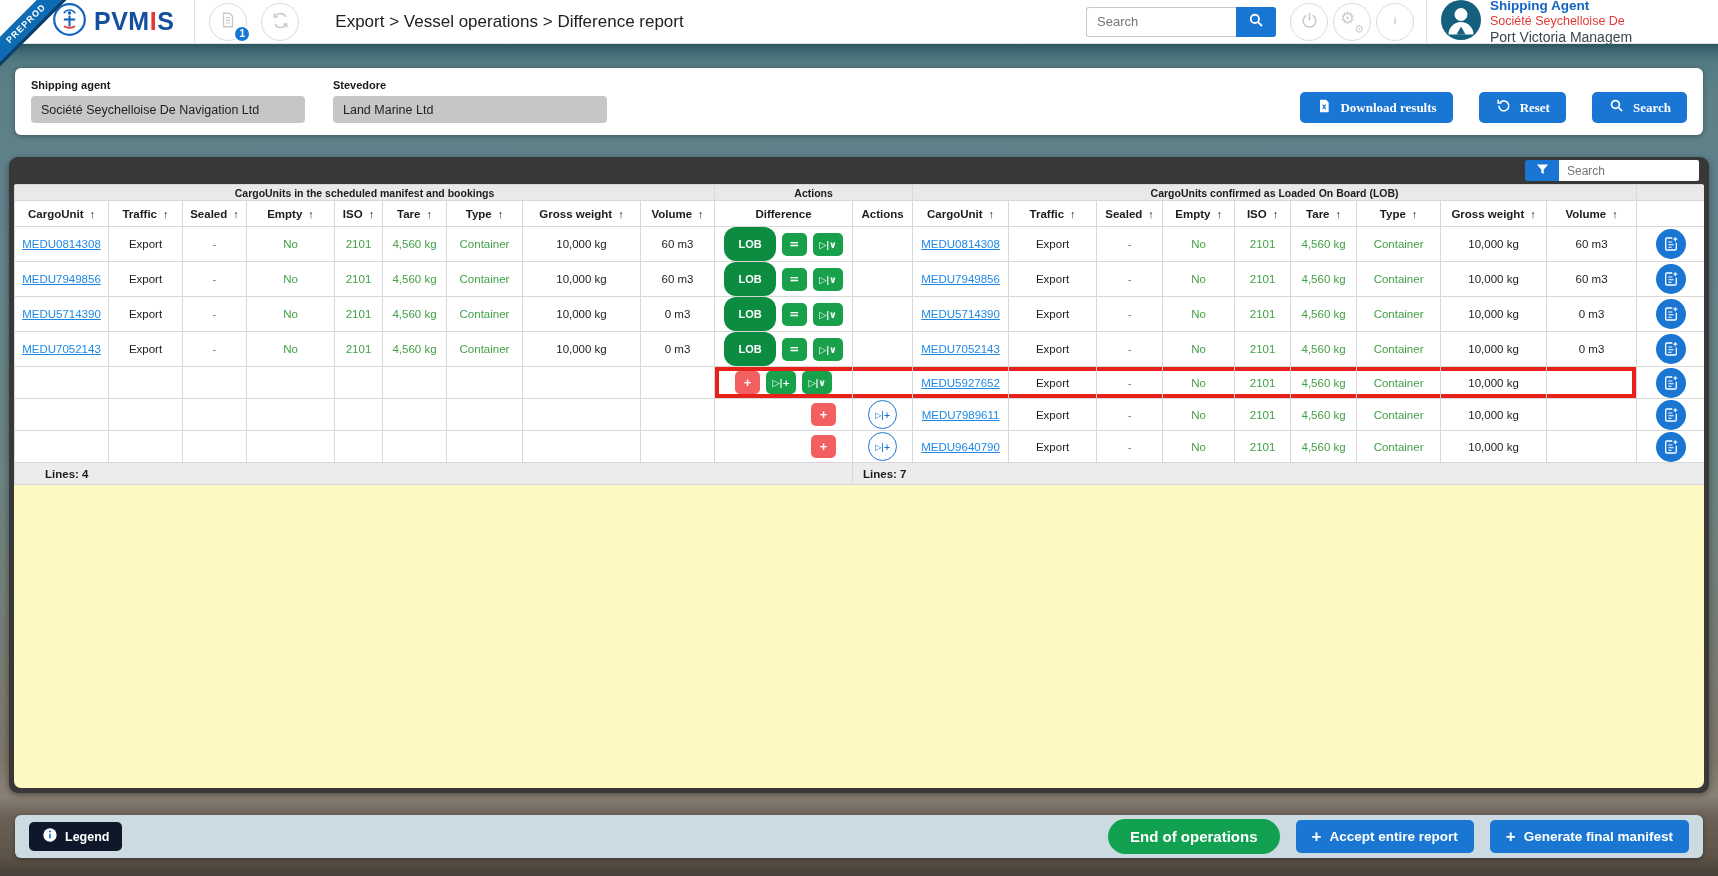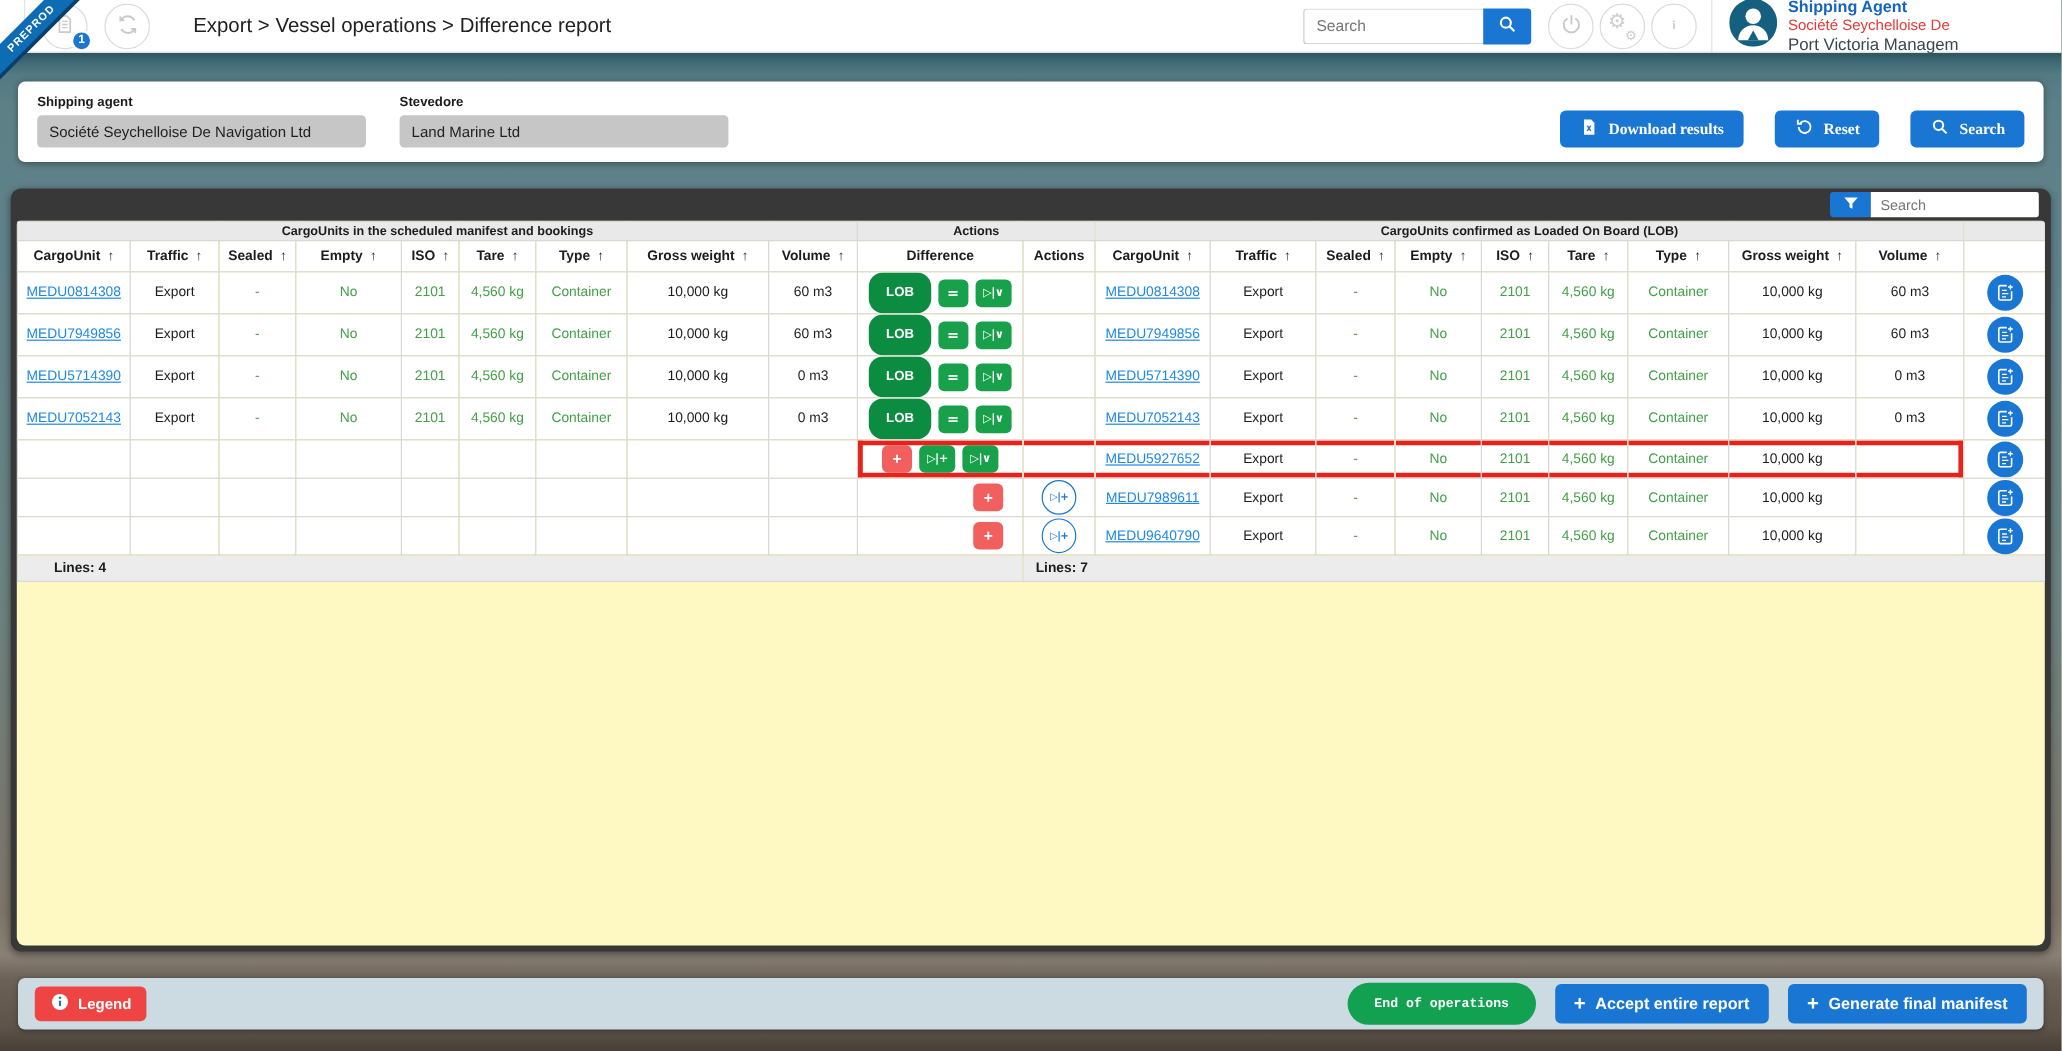--- a/index.html
+++ b/index.html
@@ -93,33 +93,46 @@
   .editbtn { width:30px; height:30px; border-radius:50%; background:#1976d2; border:none;
     display:inline-flex; align-items:center; justify-content:center; cursor:pointer; }
 
   .hl       { box-shadow: inset 0 4px 0 0 #e8211a, inset 0 -4px 0 0 #e8211a; }
   .hl-first { box-shadow: inset 4px 0 0 0 #e8211a, inset 0 4px 0 0 #e8211a, inset 0 -4px 0 0 #e8211a; }
   .hl-last  { box-shadow: inset -4px 0 0 0 #e8211a, inset 0 4px 0 0 #e8211a, inset 0 -4px 0 0 #e8211a; }
 
   
   .actionbar { position:absolute; left:15px; right:15px; top:815px; height:43px; background:#ccdbe2;
     border-radius:6px; display:flex; align-items:center; padding:0 14px; box-shadow:0 1px 4px rgba(0,0,0,.35); }
-  .legendbtn { display:inline-flex; align-items:center; gap:7px; background:#ef4444; color:#fff; border:none;
+  .legendbtn { display:inline-flex; align-items:center; gap:7px; background:#0f172a; color:#fff; border:none;
     border-radius:5px; height:29px; padding:0 13px; font-size:12.5px; font-weight:700; cursor:pointer; font-family:inherit; }
   .rightbtns { margin-left:auto; display:flex; align-items:center; gap:16px; }
   .greenbtn { background:#12a150; color:#fff; border:none; border-radius:18px; height:35px; padding:0 22px;
-    font-size:11px; font-weight:700; cursor:pointer; font-family:Liberation Mono, monospace; }
+    font-size:15px; font-weight:700; cursor:pointer; font-family:Liberation Sans, sans-serif; }
   .abtn { display:inline-flex; align-items:center; gap:8px; background:#1976d2; color:#fff; border:none;
     border-radius:5px; height:33px; padding:0 16px; font-size:13.5px; font-weight:700; cursor:pointer; font-family:inherit; }
   .plus { font-size:17px; font-weight:700; line-height:1; }
 </style>
 </head>
 <body>
 
 <header class="topbar">
+  <div class="brand">
+    <span>
+      <svg viewBox="0 0 40 40" width="35" height="35">
+          <circle cx="20" cy="20" r="17.5" fill="none" stroke="#1565c0" stroke-width="2.5"></circle>
+          <circle cx="20" cy="12.5" r="2" fill="#1565c0"></circle>
+          <path d="M13.5 13a7.5 7.5 0 0 1 13 0" fill="none" stroke="#1565c0" stroke-width="1.7"></path>
+          <path d="M20 15.5v12.5" stroke="#1565c0" stroke-width="2.4"></path>
+          <path d="M13.5 20h13" stroke="#1565c0" stroke-width="2.4"></path>
+          <path d="M14 27.5c2 2.6 10 2.6 12 0" fill="none" stroke="#e23b2e" stroke-width="2"></path>
+        </svg>
+    </span>
+    <span class="brand-text"><span>PVM</span><span class="red">I</span><span>S</span></span>
+  </div>
   <div class="vdiv"></div>
   <button class="iconbtn">
     <span>
       <svg viewBox="0 0 24 24" width="18" height="18">
           <path d="M6 3h8l4 4v14H6z" fill="none" stroke="currentColor" stroke-width="1.8"></path>
           <path d="M9 9h6M9 12.5h6M9 16h6" stroke="currentColor" stroke-width="1.5"></path>
         </svg>
     </span>
     <span class="badge">1</span>
   </button>

